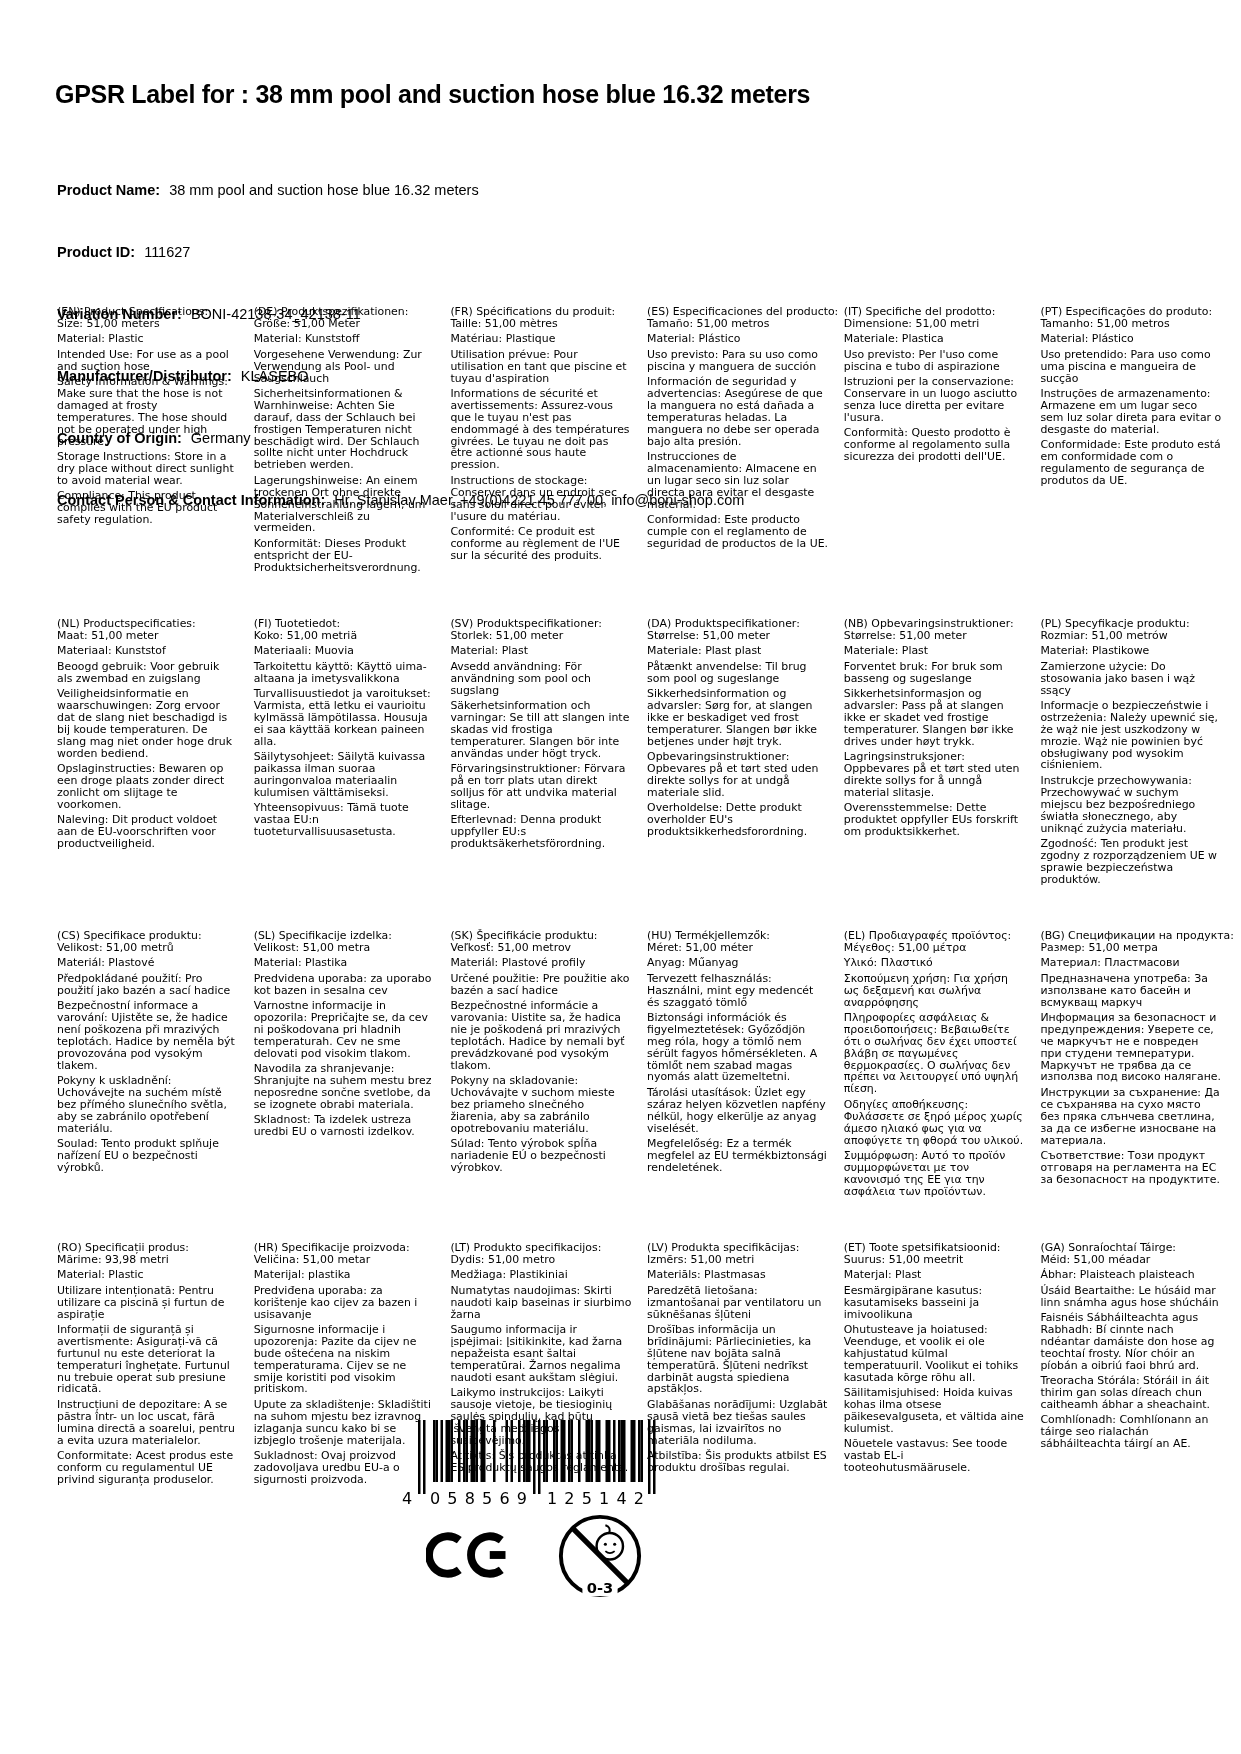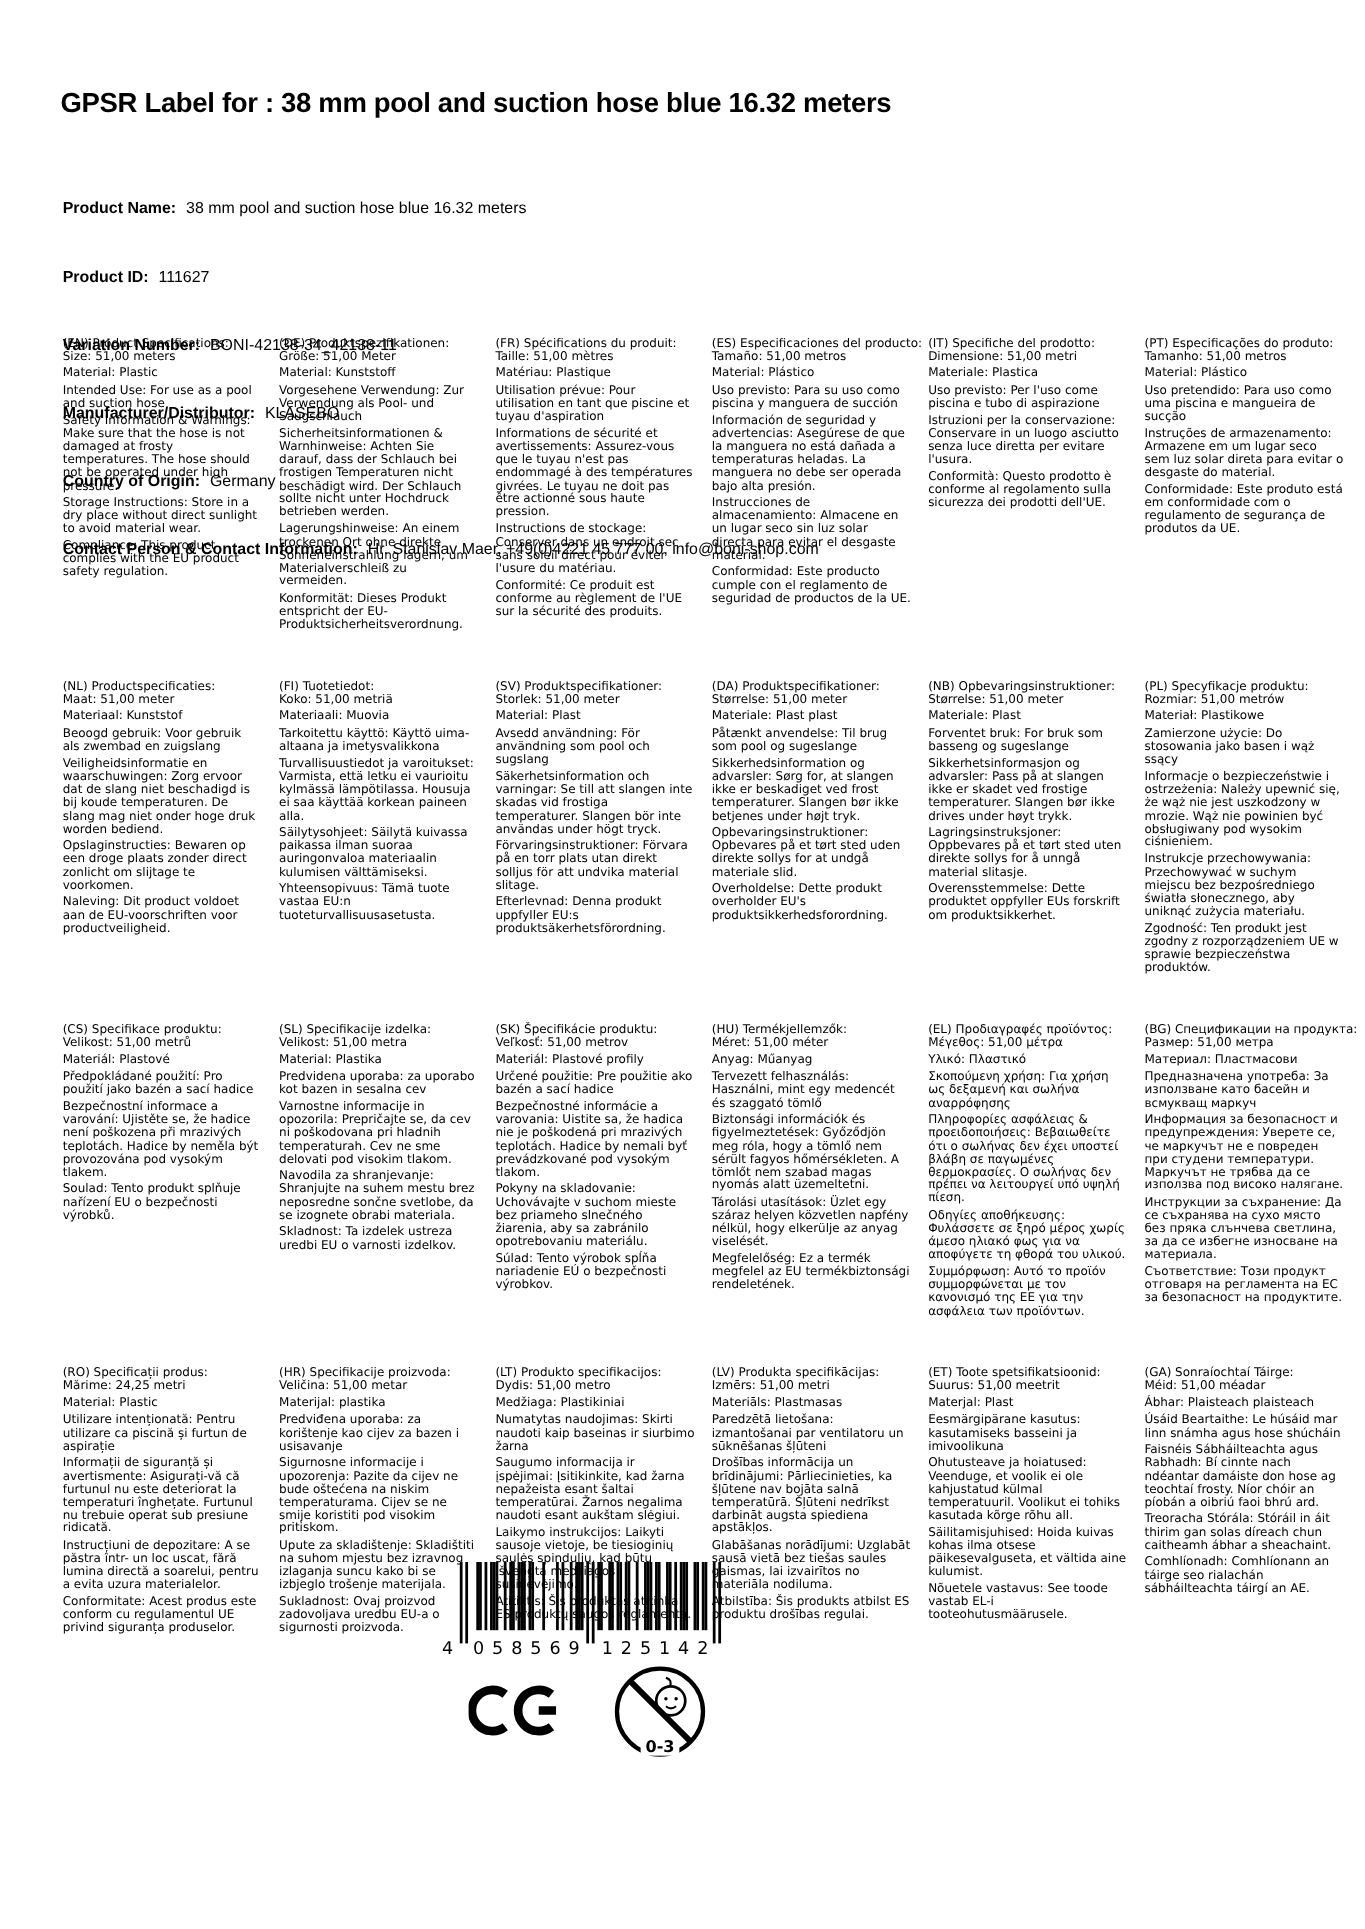--- a/index.html
+++ b/index.html
@@ -153,20 +153,21 @@
       <div class="lang-par">Informacje o bezpieczeństwie i ostrzeżenia: Należy upewnić się, że wąż nie jest uszkodzony w mrozie. Wąż nie powinien być obsługiwany pod wysokim ciśnieniem.</div>
       <div class="lang-par">Instrukcje przechowywania: Przechowywać w suchym miejscu bez bezpośredniego światła słonecznego, aby uniknąć zużycia materiału.</div>
       <div class="lang-par">Zgodność: Ten produkt jest zgodny z rozporządzeniem UE w sprawie bezpieczeństwa produktów.</div>
     </div>
     <div class="lang-block">
       <div class="lang-title">(CS) Specifikace produktu:</div>
       <div class="lang-par first">Velikost: 51,00 metrů</div>
       <div class="lang-par">Materiál: Plastové</div>
       <div class="lang-par">Předpokládané použití: Pro použití jako bazén a sací hadice</div>
       <div class="lang-par">Bezpečnostní informace a varování: Ujistěte se, že hadice není poškozena při mrazivých teplotách. Hadice by neměla být provozována pod vysokým tlakem.</div>
+      <div class="lang-par">Pokyny k uskladnění: Uchovávejte na suchém místě bez přímého slunečního světla, aby se zabránilo opotřebení materiálu.</div>
       <div class="lang-par">Soulad: Tento produkt splňuje nařízení EU o bezpečnosti výrobků.</div>
     </div>
     <div class="lang-block">
       <div class="lang-title">(SL) Specifikacije izdelka:</div>
       <div class="lang-par first">Velikost: 51,00 metra</div>
       <div class="lang-par">Material: Plastika</div>
       <div class="lang-par">Predvidena uporaba: za uporabo kot bazen in sesalna cev</div>
       <div class="lang-par">Varnostne informacije in opozorila: Prepričajte se, da cev ni poškodovana pri hladnih temperaturah. Cev ne sme delovati pod visokim tlakom.</div>
       <div class="lang-par">Navodila za shranjevanje: Shranjujte na suhem mestu brez neposredne sončne svetlobe, da se izognete obrabi materiala.</div>
       <div class="lang-par">Skladnost: Ta izdelek ustreza uredbi EU o varnosti izdelkov.</div>
@@ -202,21 +203,21 @@
       <div class="lang-title">(BG) Спецификации на продукта:</div>
       <div class="lang-par first">Размер: 51,00 метра</div>
       <div class="lang-par">Материал: Пластмасови</div>
       <div class="lang-par">Предназначена употреба: За използване като басейн и всмукващ маркуч</div>
       <div class="lang-par">Информация за безопасност и предупреждения: Уверете се, че маркучът не е повреден при студени температури. Маркучът не трябва да се използва под високо налягане.</div>
       <div class="lang-par">Инструкции за съхранение: Да се съхранява на сухо място без пряка слънчева светлина, за да се избегне износване на материала.</div>
       <div class="lang-par">Съответствие: Този продукт отговаря на регламента на ЕС за безопасност на продуктите.</div>
     </div>
     <div class="lang-block">
       <div class="lang-title">(RO) Specificații produs:</div>
-      <div class="lang-par first">Mărime: 24,25 metri</div>
+      <div class="lang-par first">Mărime: 93,98 metri</div>
       <div class="lang-par">Material: Plastic</div>
       <div class="lang-par">Utilizare intenționată: Pentru utilizare ca piscină și furtun de aspirație</div>
       <div class="lang-par">Informații de siguranță și avertismente: Asigurați-vă că furtunul nu este deteriorat la temperaturi înghețate. Furtunul nu trebuie operat sub presiune ridicată.</div>
       <div class="lang-par">Instrucțiuni de depozitare: A se păstra într- un loc uscat, fără lumina directă a soarelui, pentru a evita uzura materialelor.</div>
       <div class="lang-par">Conformitate: Acest produs este conform cu regulamentul UE privind siguranța produselor.</div>
     </div>
     <div class="lang-block">
       <div class="lang-title">(HR) Specifikacije proizvoda:</div>
       <div class="lang-par first">Veličina: 51,00 metar</div>
       <div class="lang-par">Materijal: plastika</div>

